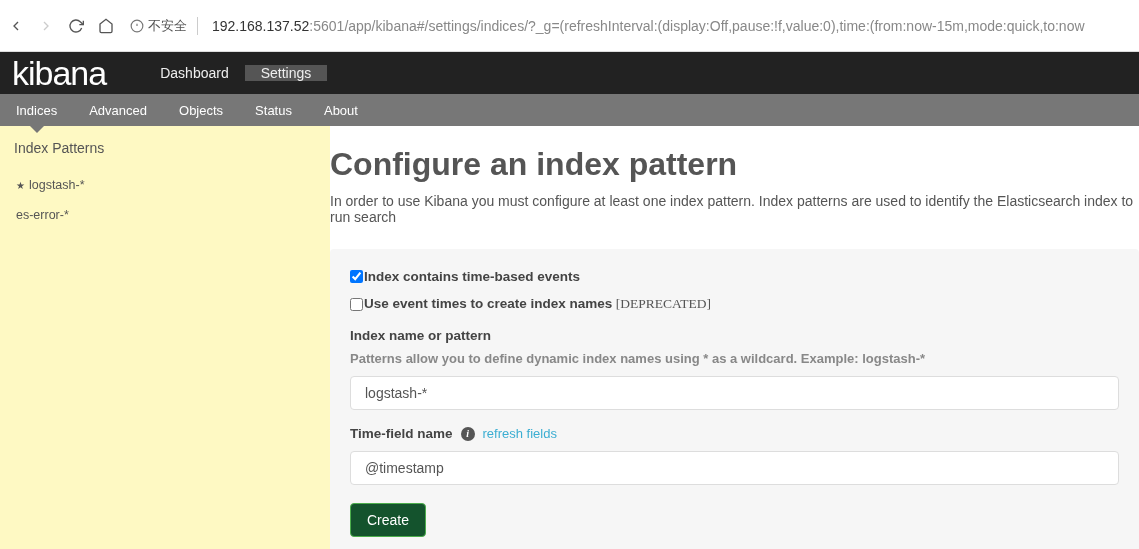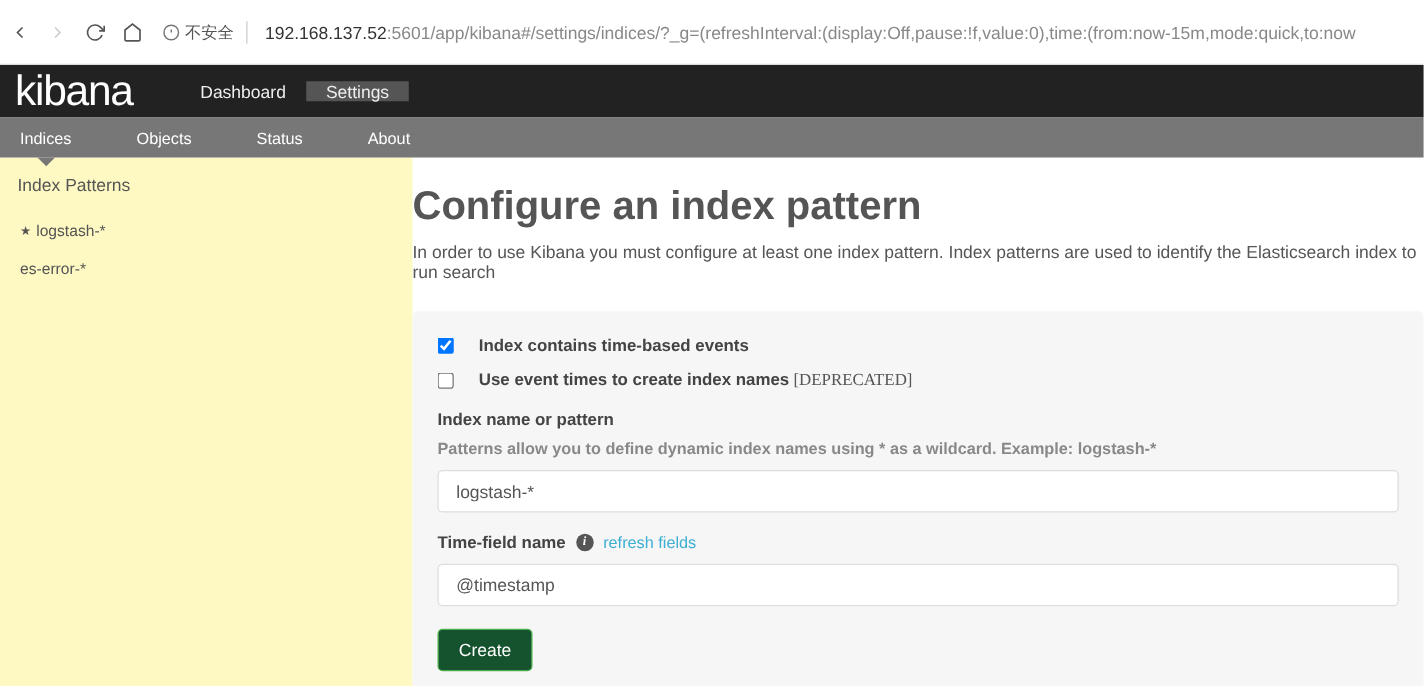--- a/index.html
+++ b/index.html
@@ -23,40 +23,40 @@
     .cs-pink { background: #e8478b; }
     .cs-cyan { background: #00a69b; }
     .cs-yellow { background: #f2bc1b; }
     .logo { display: flex; align-items: center; padding: 0 8px 0 2px; }
     .logo-text { color: #fff; font-size: 34px; font-weight: 400; letter-spacing: -1px; }
     .nav-items { display: flex; align-items: stretch; margin-left: 30px; }
     .nav-item { display: flex; align-items: center; padding: 0 16px; color: #eee; font-size: 14px; cursor: pointer; }
     .nav-item.active { background: #555; }
     
     
-    .subnav { height: 32px; background: #777; display: flex; align-items: stretch; position: relative; gap: 20px; }
+    .subnav { height: 32px; background: #777; display: flex; align-items: stretch; position: relative; }
     .subnav-item { display: flex; align-items: center; padding: 0 16px; color: #fff; font-size: 13px; cursor: pointer; position: relative; }
     .subnav-item.active::after {
       content: ''; position: absolute; bottom: -7px; left: 50%; transform: translateX(-50%);
       width: 0; height: 0; border-left: 7px solid transparent; border-right: 7px solid transparent; border-top: 7px solid #777;
     }
     
     
     .main-layout { display: flex; }
     .sidebar { width: 330px; padding: 14px 12px; background: #fef9c3; }
     .sidebar-heading { font-size: 14px; color: #555; margin-bottom: 14px; padding-left: 2px; }
     .sidebar-item { font-size: 12.5px; color: #555; padding: 8px 4px; cursor: pointer; display: flex; align-items: center; gap: 4px; }
     .star-icon { font-size: 10px; }
     
     .content { flex: 1; padding: 20px 0 0 0; }
     .page-title { font-size: 32px; font-weight: 700; color: #555; margin-bottom: 10px; }
     .page-desc { font-size: 14px; color: #555; margin-bottom: 24px; }
     
     .form-panel { background: #f6f6f6; padding: 20px; border-radius: 4px; }
-    .checkbox-row { display: flex; align-items: center; gap: 20px; margin-bottom: 12px; }
+    .checkbox-row { display: flex; align-items: center; gap: 1px; margin-bottom: 12px; }
     .checkbox-row input[type="checkbox"] { width: 13px; height: 13px; }
     .checkbox-label { font-weight: 700; color: #444; font-size: 13.5px; }
     .deprecated { font-weight: 400; color: #555; font-family: Liberation Serif, serif; }
     
     .field-group { margin-top: 16px; }
     .field-label { font-weight: 700; color: #444; font-size: 13.5px; display: flex; align-items: center; gap: 8px; }
     .field-help { font-size: 13px; color: #888; margin-top: 8px; margin-bottom: 10px; font-weight: bold; }
     .text-input { width: 100%; background: #fff; border: 1px solid #ddd; border-radius: 4px; padding: 8px 14px; font-size: 14px; color: #555; }
     .info-icon-circle { width: 14px; height: 14px; border-radius: 50%; background: #555; color: #fff; display: inline-flex; align-items: center; justify-content: center; font-size: 10px; font-style: italic; font-family: serif; }
     .refresh-link { color: #3caed2; font-size: 13px; font-weight: 400; cursor: pointer; }
@@ -114,20 +114,21 @@
     <span class="logo-text">kibana</span>
   </div>
   <div class="nav-items">
     <div class="nav-item">Dashboard</div>
     <div class="nav-item active">Settings</div>
   </div>
 </div>
 
 <div class="subnav">
   <div class="subnav-item active">Indices</div>
+  <div class="subnav-item">Advanced</div>
   <div class="subnav-item">Objects</div>
   <div class="subnav-item">Status</div>
   <div class="subnav-item">About</div>
 </div>
 
 <div class="main-layout">
   <div class="sidebar">
     <div class="sidebar-heading">Index Patterns</div>
     <div class="sidebar-item">
       <span class="star-icon">★</span>

